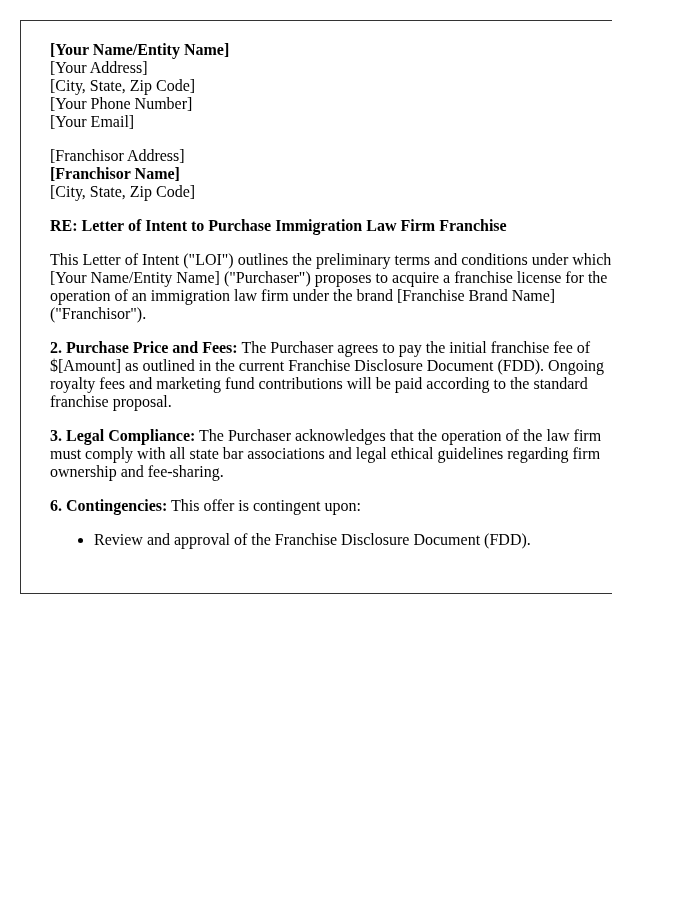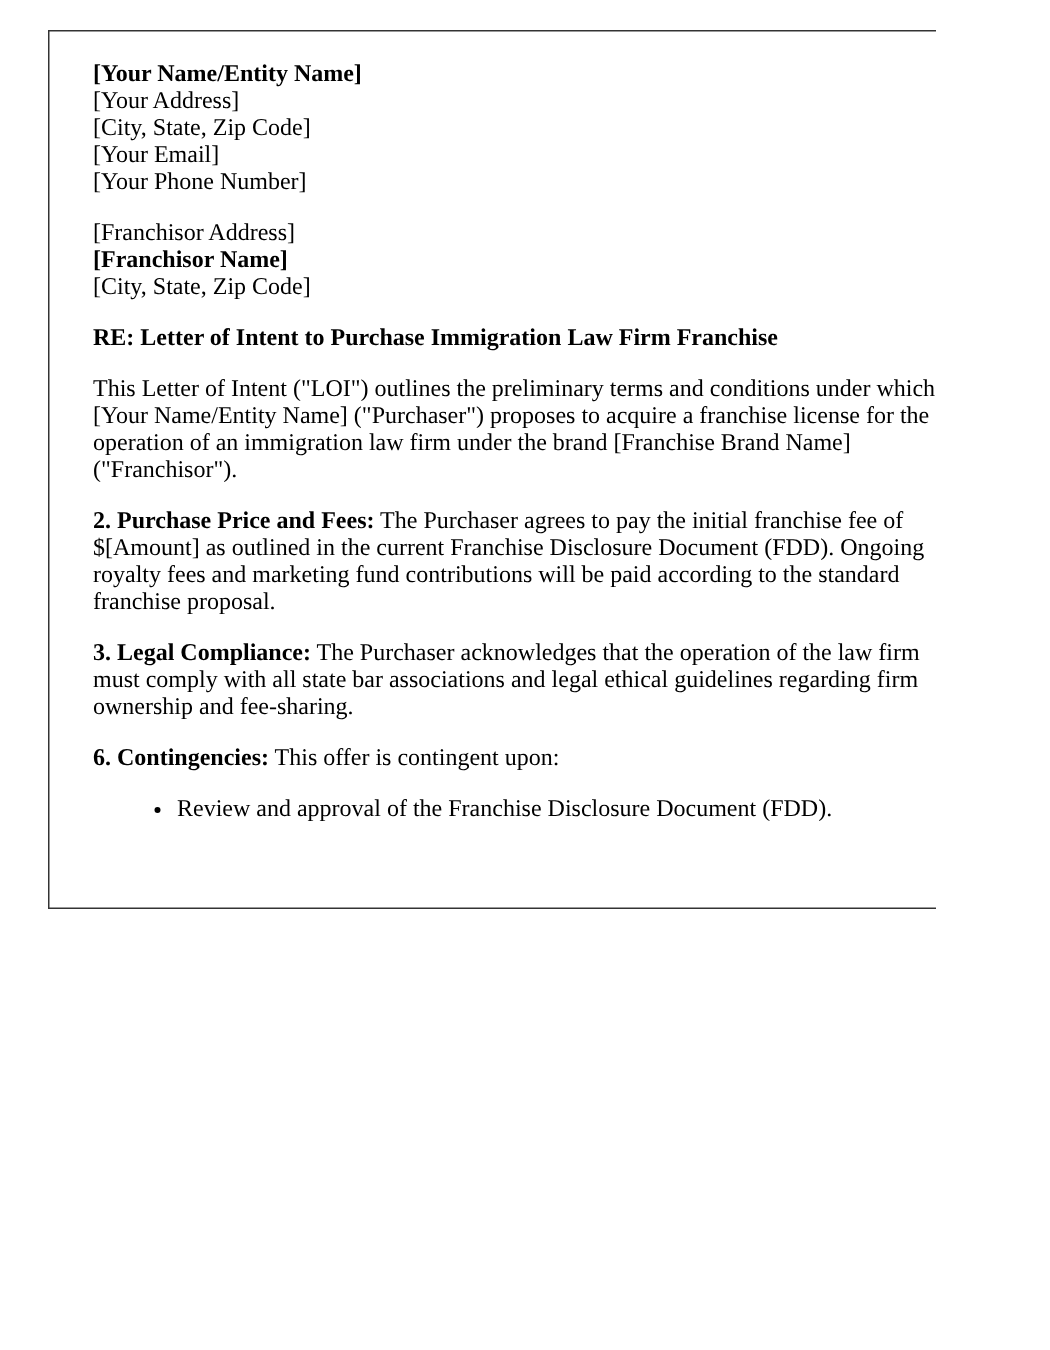--- a/index.html
+++ b/index.html
@@ -5,21 +5,21 @@
     html, body {
       margin: 0;
       padding: 0;
       background: #ffffff;
       width: 700px;
       height: 900px;
       overflow: hidden;
     }
     .viewport {
       position: absolute;
-      left: 12px;
+      left: 0;
       top: 0;
       width: 612px;
       height: 802px;
       overflow: hidden;
     }
     .letter {
       position: absolute;
       left: 20px;
       top: 20px;
       width: 581px;
@@ -37,39 +37,39 @@
     .line {
       display: block;
     }
     .bold {
       font-weight: bold;
     }
     p {
       margin: 0 0 16px 0;
     }
     ul {
-      margin: 16px;
+      margin: 4px;
       padding-left: 40px;
     }
     li {
       margin: 0;
     }
   </style>
 </head>
 <body>
 
 <div class="viewport">
   <div class="letter">
 
     <div class="block">
       <span class="line bold">[Your Name/Entity Name]</span>
       <span class="line">[Your Address]</span>
       <span class="line">[City, State, Zip Code]</span>
+      <span class="line">[Your Phone Number]</span>
       <span class="line">[Your Email]</span>
-      <span class="line">[Your Phone Number]</span>
     </div>
 
 
     <div class="block">
       <span class="line">[Franchisor Address]</span>
       <span class="line bold">[Franchisor Name]</span>
       <span class="line">[City, State, Zip Code]</span>
     </div>
 
     <p class="bold">RE: Letter of Intent to Purchase Immigration Law Firm Franchise</p>

